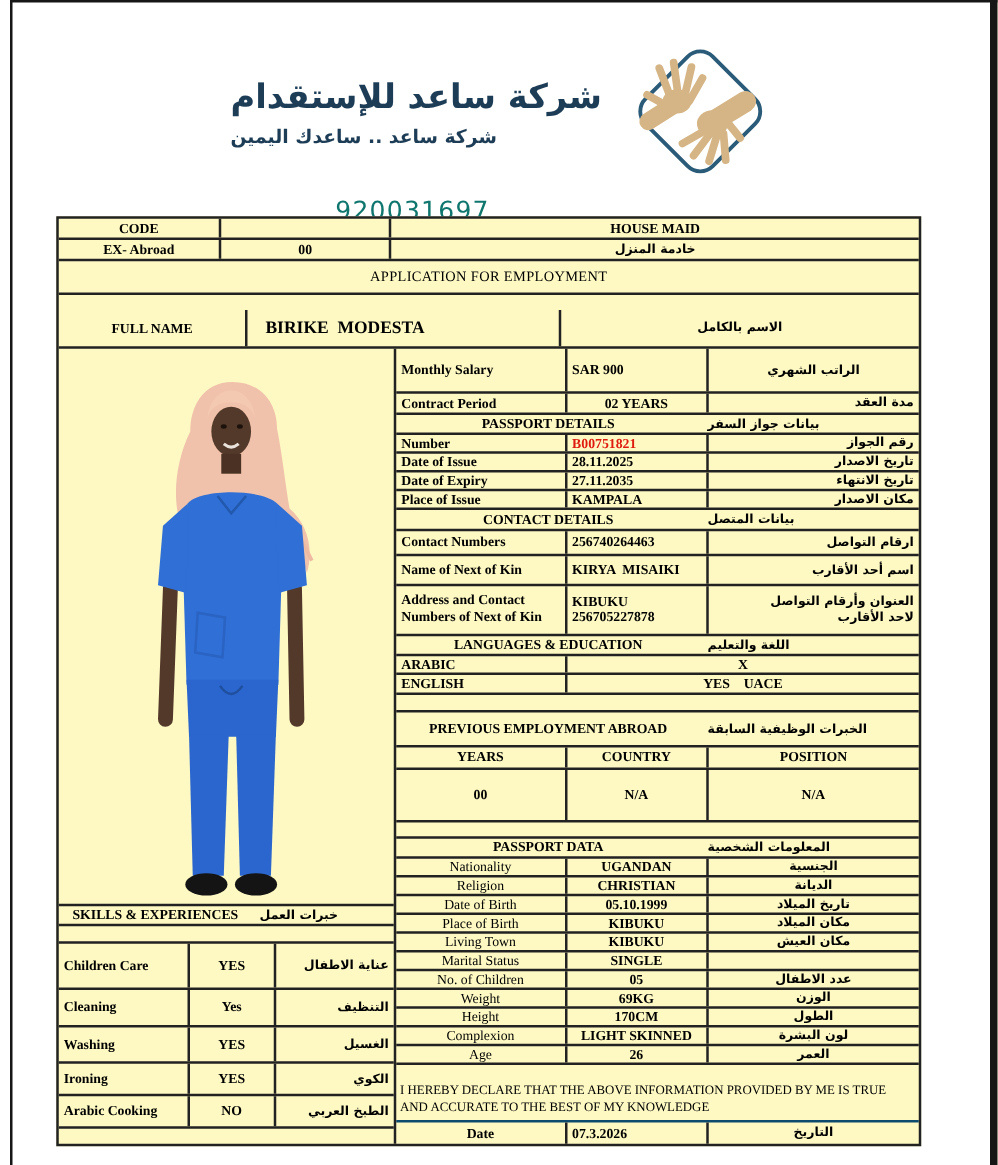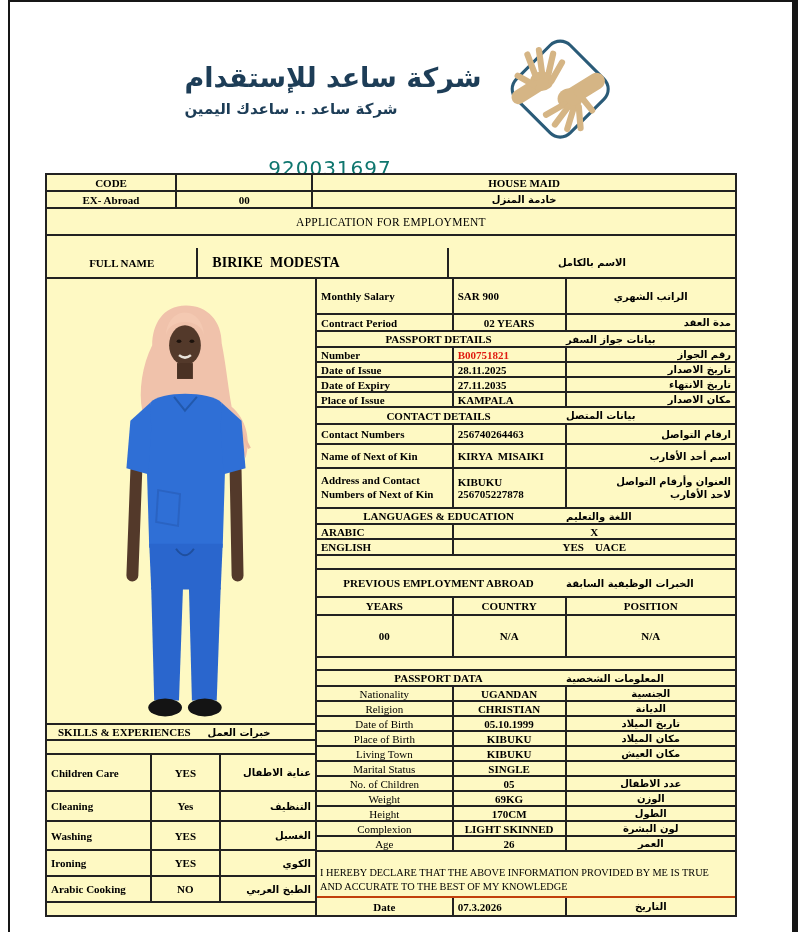--- a/index.html
+++ b/index.html
@@ -49,21 +49,21 @@
   .hdr-en{width:59%;text-align:center;font-weight:bold;font-size:11px;}
   .hdr-ar{width:41%;text-align:left;padding-left:6px;}
   .gap{border-bottom:2px solid #222;flex:0 0 auto;}
 
   .h16{min-height:16px;} .h15{min-height:15px;} .h17{min-height:17px;} .h27{min-height:27px;}
   .h31{min-height:31px;} .h36{min-height:36px;} .h20{min-height:20px;} .h24{min-height:24px;}
   .h40{min-height:40px;} .h12{min-height:12px;} .h28{min-height:28px;} .h18{min-height:18px;}
   .h42{min-height:42px;} .h11{min-height:11px;} .h37{min-height:37px;} .h30{min-height:30px;}
   .h29{min-height:29px;} .h26{min-height:26px;}
 
-  .decl{flex:1;border-bottom:2px solid #c2410c;font-size:10.3px;line-height:1.4;padding:14px 3px 0 3px;box-sizing:border-box;}
+  .decl{flex:1;border-bottom:2px solid #0c4a6e;font-size:10.3px;line-height:1.4;padding:14px 3px 0 3px;box-sizing:border-box;}
   .last{border-bottom:none;}
   .skill-bottom{flex:0 0 12px;}
   .plabel{font-weight:normal;}
 </style>
 </head>
 <body>
 
 <div class="edge-left"></div>
 <div class="edge-top"></div>
 <div class="edge-right"></div>

